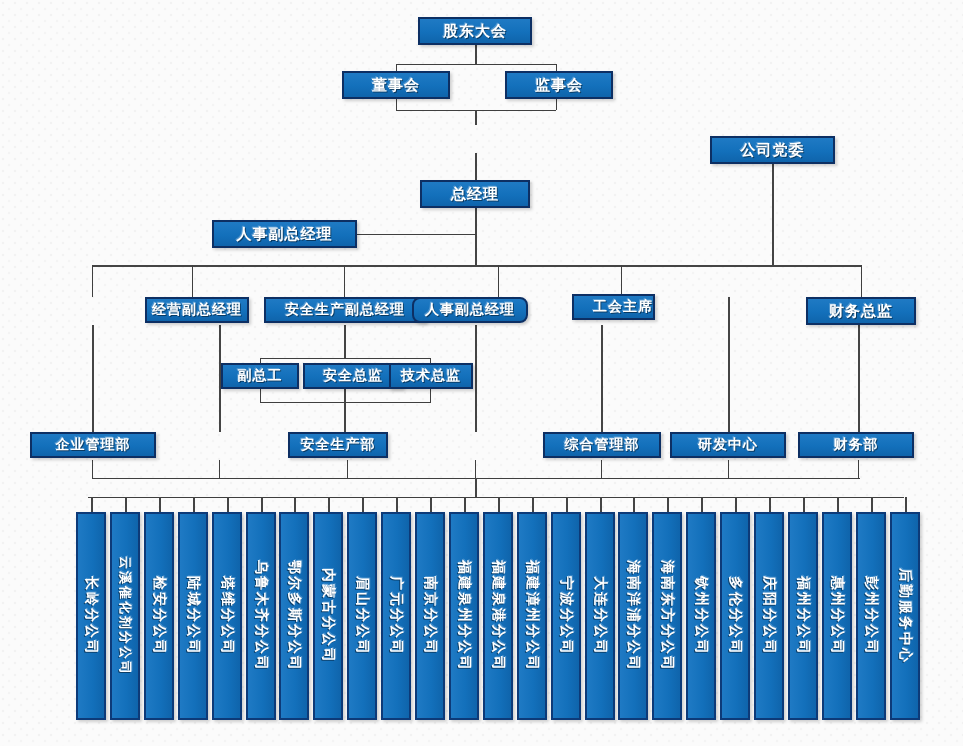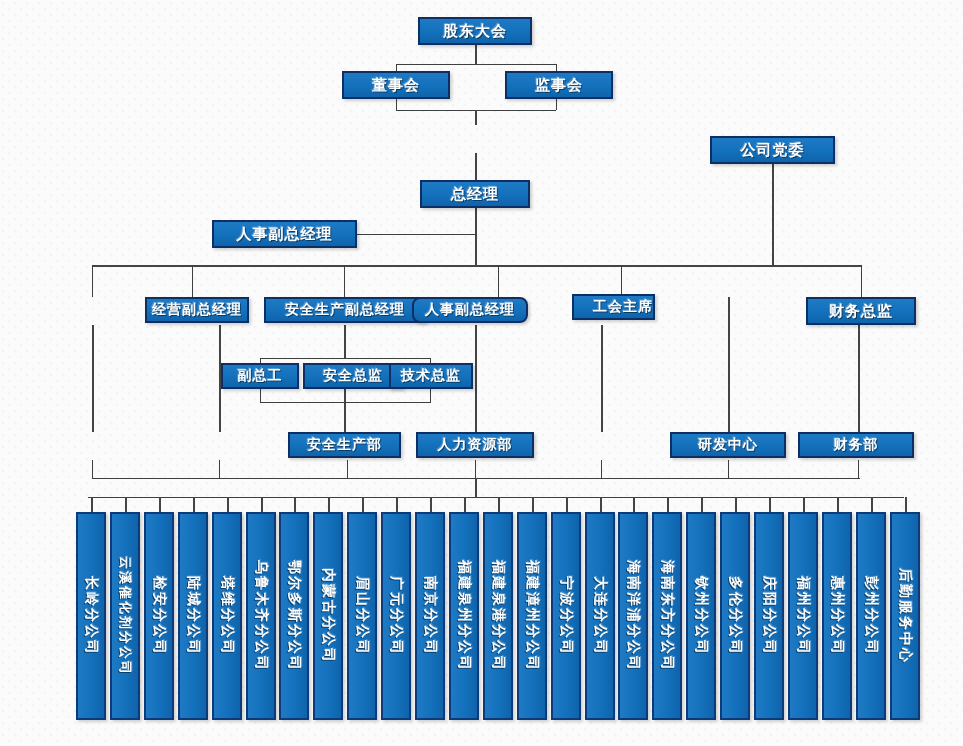--- a/index.html
+++ b/index.html
@@ -171,25 +171,28 @@
   <div class="box small" style="left:221px;top:363px;width:78px;">
     <span>副总工</span>
   </div>
   <div class="box small" style="left:303px;top:363px;width:100px;">
     <span>安全总监</span>
   </div>
   <div class="box small" style="left:389px;top:363px;width:84px;">
     <span>技术总监</span>
   </div>
 
-  <div class="box small" style="left:288px;top:432px;width:113px;">
+  <div class="box small" style="left:30px;top:432px;width:126px;">
+    <span>企业管理部</span>
+  </div>
+  <div class="box small" style="left:288px;top:432px;width:100px;">
     <span>安全生产部</span>
   </div>
-  <div class="box small" style="left:416px;top:432px;width:118px;">
-    <span>人力资源部</span>
+  <div class="box small" style="left:543px;top:432px;width:118px;">
+    <span>综合管理部</span>
   </div>
   <div class="box small" style="left:798px;top:432px;width:116px;">
     <span>财务部</span>
   </div>
   <div class="box small" style="left:670px;top:432px;width:116px;">
     <span>研发中心</span>
   </div>
 
   <div id="branch-layer">
       <div class="ln v thick" style="left: 91px; top: 497px; height: 15px;"></div>

